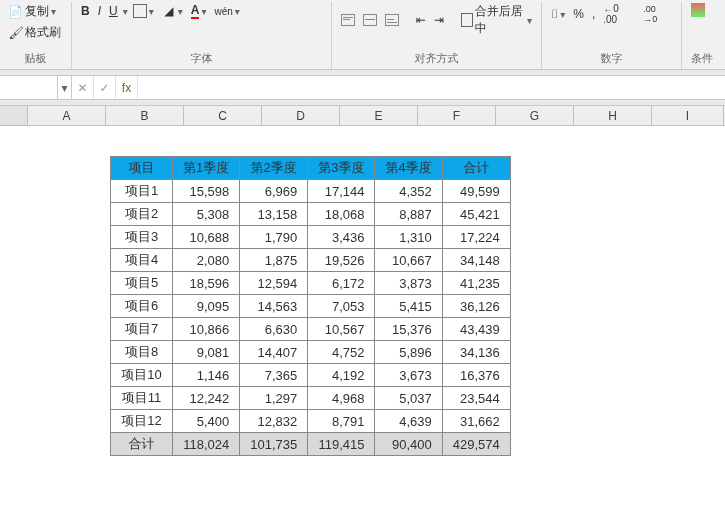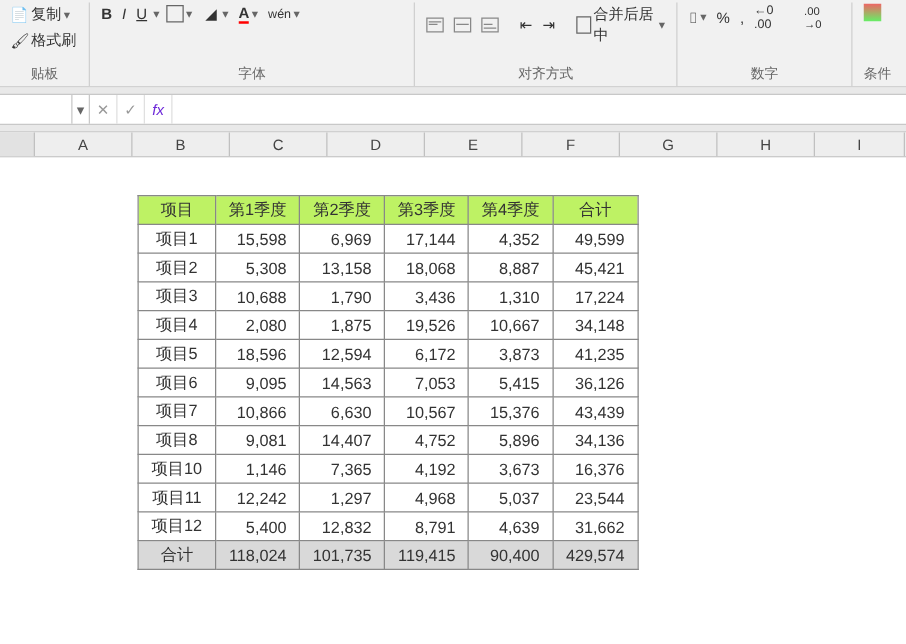--- a/index.html
+++ b/index.html
@@ -30,21 +30,21 @@
   .col-headers { display: flex; height: 20px; background: #eee; border-bottom: 1px solid #c0c0c0; }
   .ch { border-right: 1px solid #c0c0c0; text-align: center; font-size: 12px; color: #444; display: flex; align-items: center; justify-content: center; }
   .ch:first-child { background: #e2e2e2; }
 
   
   .grid-area { position: relative; height: 395px; background: #fff; }
 
   
   .data-table { position: absolute; top: 30px; left: 110px; border-collapse: collapse; font-size: 13px; }
   .data-table th, .data-table td { border: 1px solid #888; padding: 2px 10px; height: 20px; }
-  .data-table th { background: #bef264; font-weight: normal; text-align: center; }
+  .data-table th { background: #0ea5e9; font-weight: normal; text-align: center; }
   .data-table td.num { text-align: right; }
   .data-table td.label { text-align: center; width: 62px; }
   .data-table tr.total td { background: #d9d9d9; }
 </style>
 </head>
 <body>
 
 <div class="ribbon">
 
   <div class="ribbon-group" style="width:72px">
@@ -161,21 +161,21 @@
 <div class="gap-bar"></div>
 <div class="formula-bar">
   <div class="name-box"></div>
   <div class="name-dd">▾</div>
   <div class="fb-btn">
       <span>✕</span>
     </div>
   <div class="fb-btn">
       <span>✓</span>
     </div>
-  <div class="fb-btn" style="font-style:italic;color:#6d28d9">
+  <div class="fb-btn" style="color:#4d7c0f">
       <span>fx</span>
     </div>
   <div class="fb-input"></div>
 </div>
 <div class="gap-bar"></div>
 
 <div class="col-headers" id="col-headers">
     <div class="ch" style="width: 28px;"></div>
     <div class="ch" style="width: 78px;">A</div>
     <div class="ch" style="width: 78px;">B</div>

